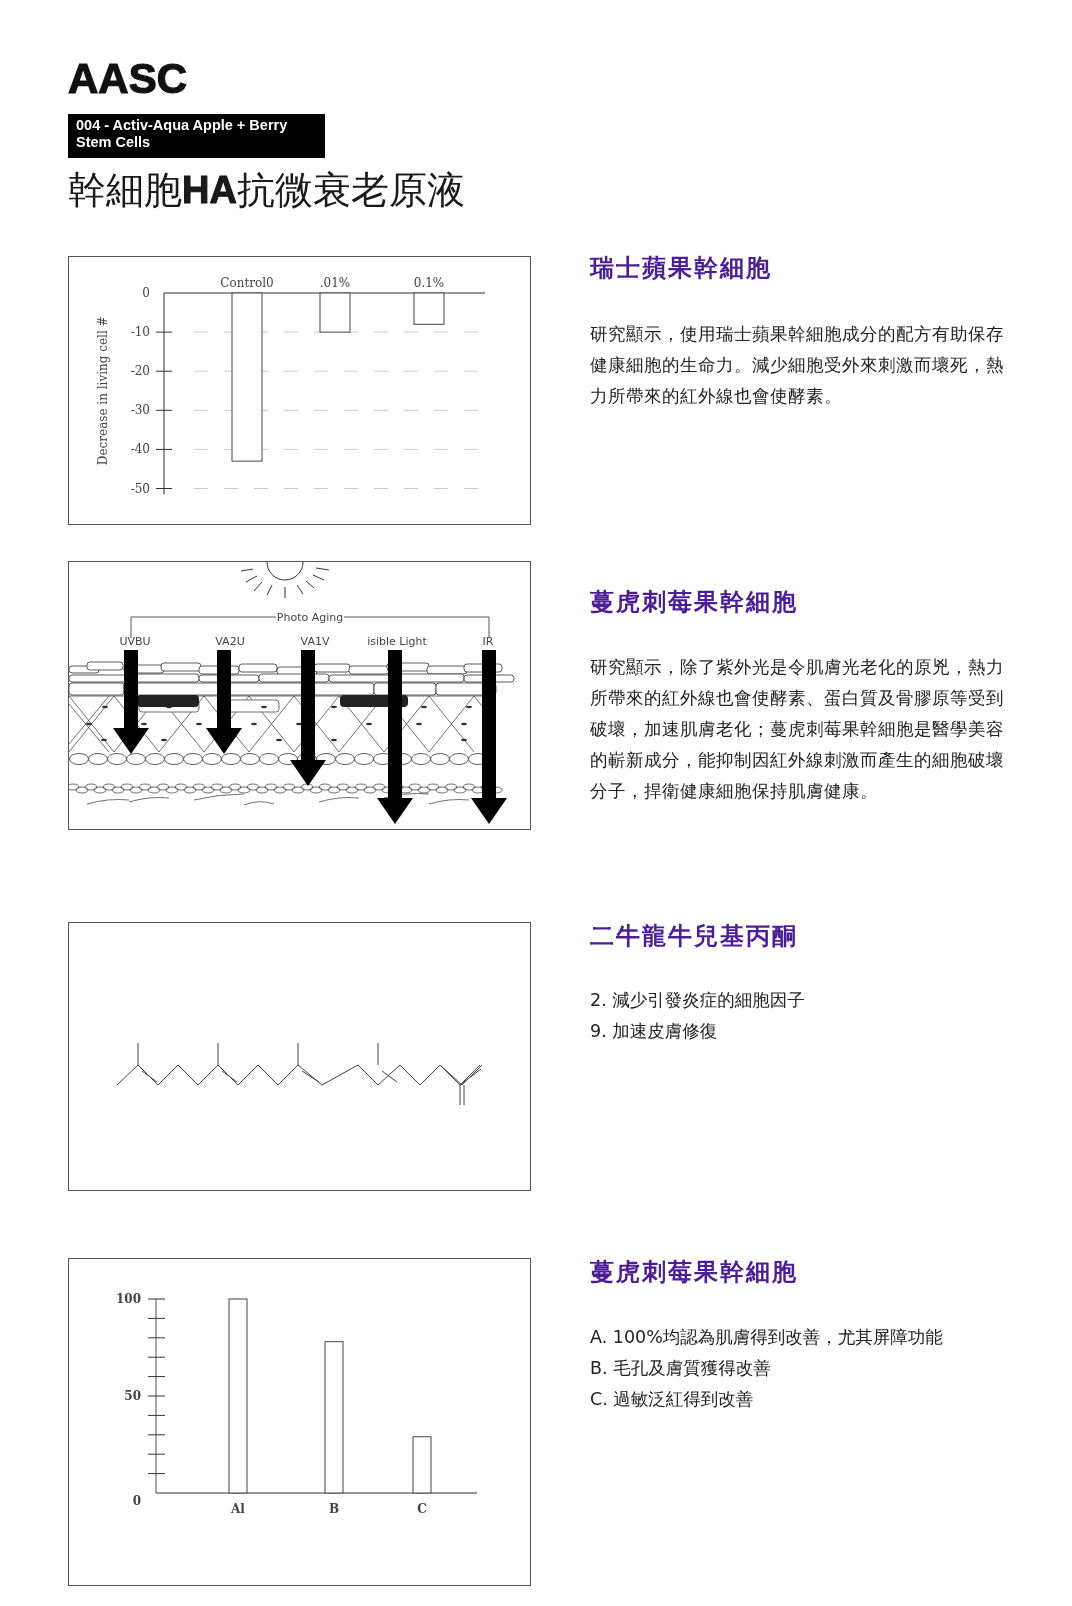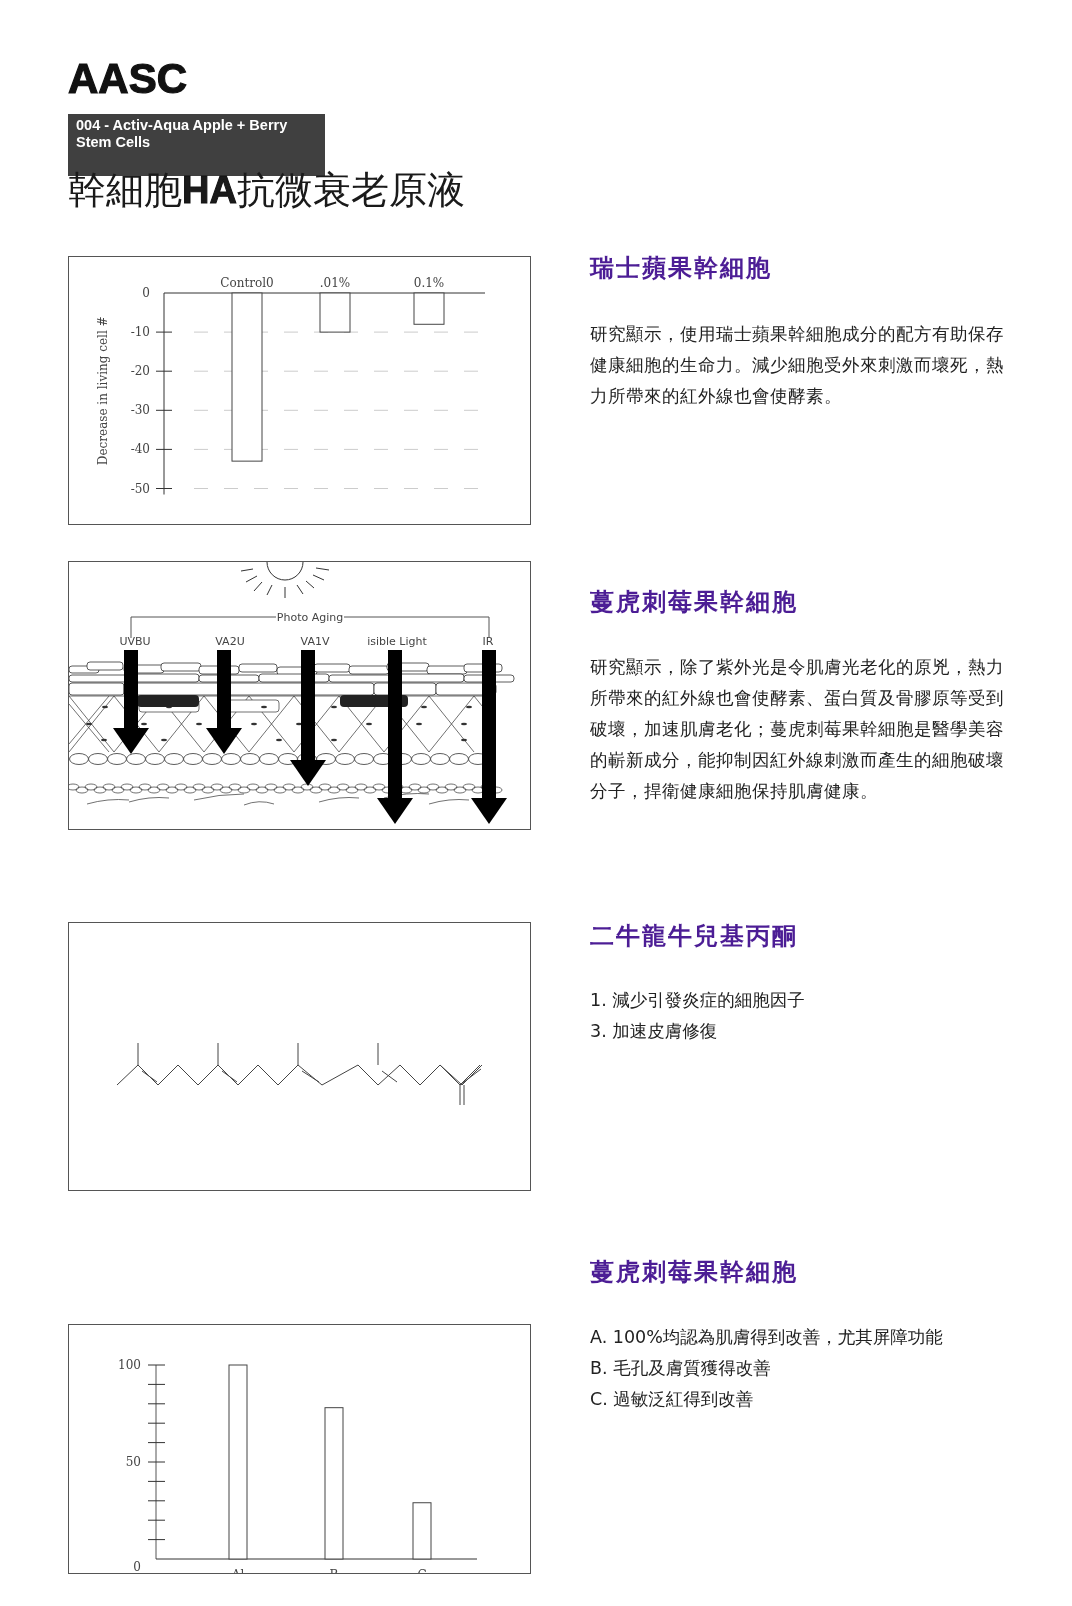--- a/index.html
+++ b/index.html
@@ -7,22 +7,22 @@
       width: 1072px; height: 1606px; position: relative; overflow: hidden;
       font-family: "DejaVu Sans", "Liberation Sans", sans-serif; color: #222;
     }
     .brand {
       position: absolute; left: 68px; top: 58px;
       font-family: "Liberation Sans", sans-serif; font-weight: 900;
       font-size: 42px; letter-spacing: 0px; color: #111; line-height: 1;
       -webkit-text-stroke: 1.2px #111;
     }
     .tag {
-      position: absolute; left: 68px; top: 114px; width: 257px; height: 62px;
-      background: #404040; color: #fff; box-sizing: border-box;
+      position: absolute; left: 68px; top: 114px; width: 257px; height: 44px;
+      background: #000000; color: #fff; box-sizing: border-box;
       padding: 3px 8px; font-family: "Liberation Sans", sans-serif;
       font-weight: 700; font-size: 14.5px; line-height: 17px;
     }
     .title {
       position: absolute; left: 68px; top: 170px;
       font-size: 38px; color: #1a1a1a; line-height: 40px; white-space: nowrap;
     }
     .title .ha { font-family: "Liberation Sans", sans-serif; font-weight: 900; -webkit-text-stroke: 1px #111; }
 
     .panel {
@@ -297,25 +297,25 @@
       <line x1="313" y1="148" x2="328" y2="159"></line>
       <line x1="391" y1="162" x2="391" y2="182"></line>
       <line x1="395" y1="162" x2="395" y2="182"></line>
       <line x1="391" y1="162" x2="412" y2="146"></line>
     </g>
   </svg>
 </div>
 
 <div class="sec-title" style="top:920px;">二牛龍牛兒基丙酮</div>
 <ul class="sec-list" style="top:985px;">
-  <li>1. 減少引發炎症的細胞因子</li>
-  <li>3. 加速皮膚修復</li>
+  <li>2. 減少引發炎症的細胞因子</li>
+  <li>9. 加速皮膚修復</li>
 </ul>
 
-<div class="panel" style="top:1324px; height:250px;">
+<div class="panel" style="top:1258px; height:328px;font-weight:bold;">
   <svg id="chart2" width="463" height="272">
       <line x1="87" y1="40" x2="87" y2="234" stroke="#555" stroke-width="1"></line>
       <line x1="87" y1="234" x2="408" y2="234" stroke="#333" stroke-width="1"></line>
       <line x1="79" y1="214.6" x2="96" y2="214.6" stroke="#333"></line>
       <line x1="79" y1="195.2" x2="96" y2="195.2" stroke="#333"></line>
       <line x1="79" y1="175.8" x2="96" y2="175.8" stroke="#333"></line>
       <line x1="79" y1="156.4" x2="96" y2="156.4" stroke="#333"></line>
       <line x1="79" y1="137" x2="96" y2="137" stroke="#333"></line>
       <line x1="79" y1="117.60000000000001" x2="96" y2="117.60000000000001" stroke="#333"></line>
       <line x1="79" y1="98.20000000000002" x2="96" y2="98.20000000000002" stroke="#333"></line>

